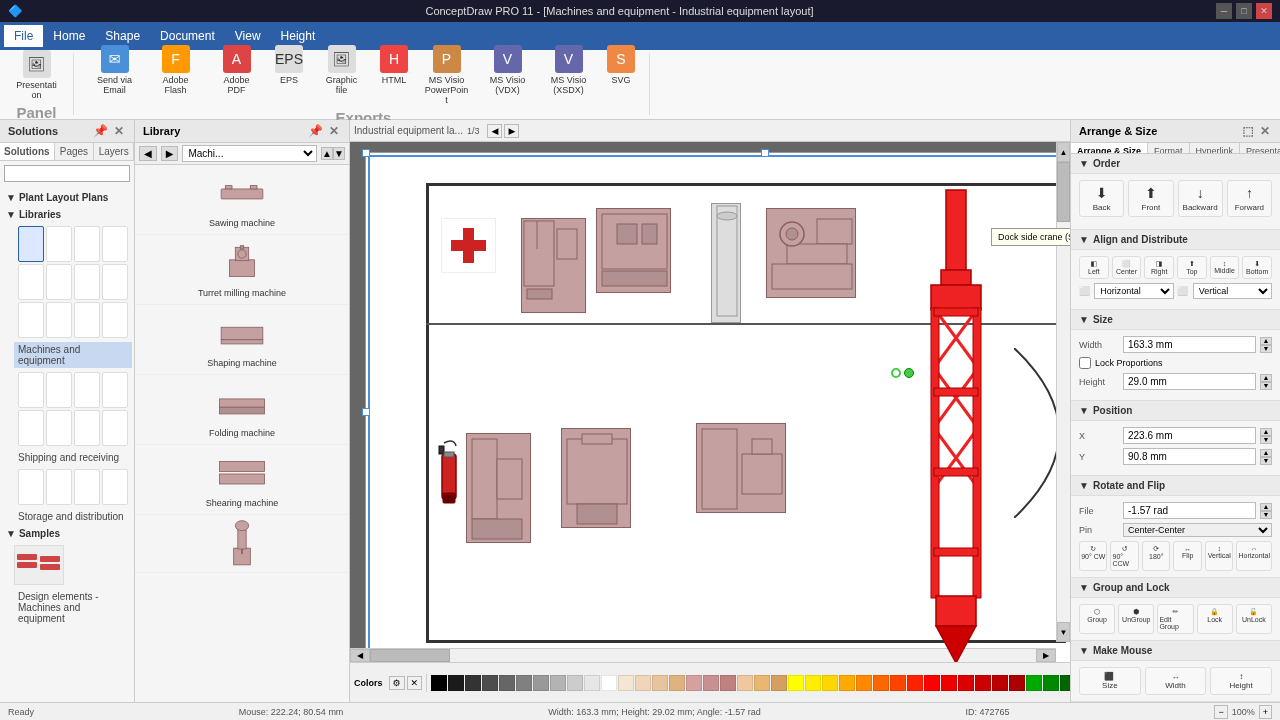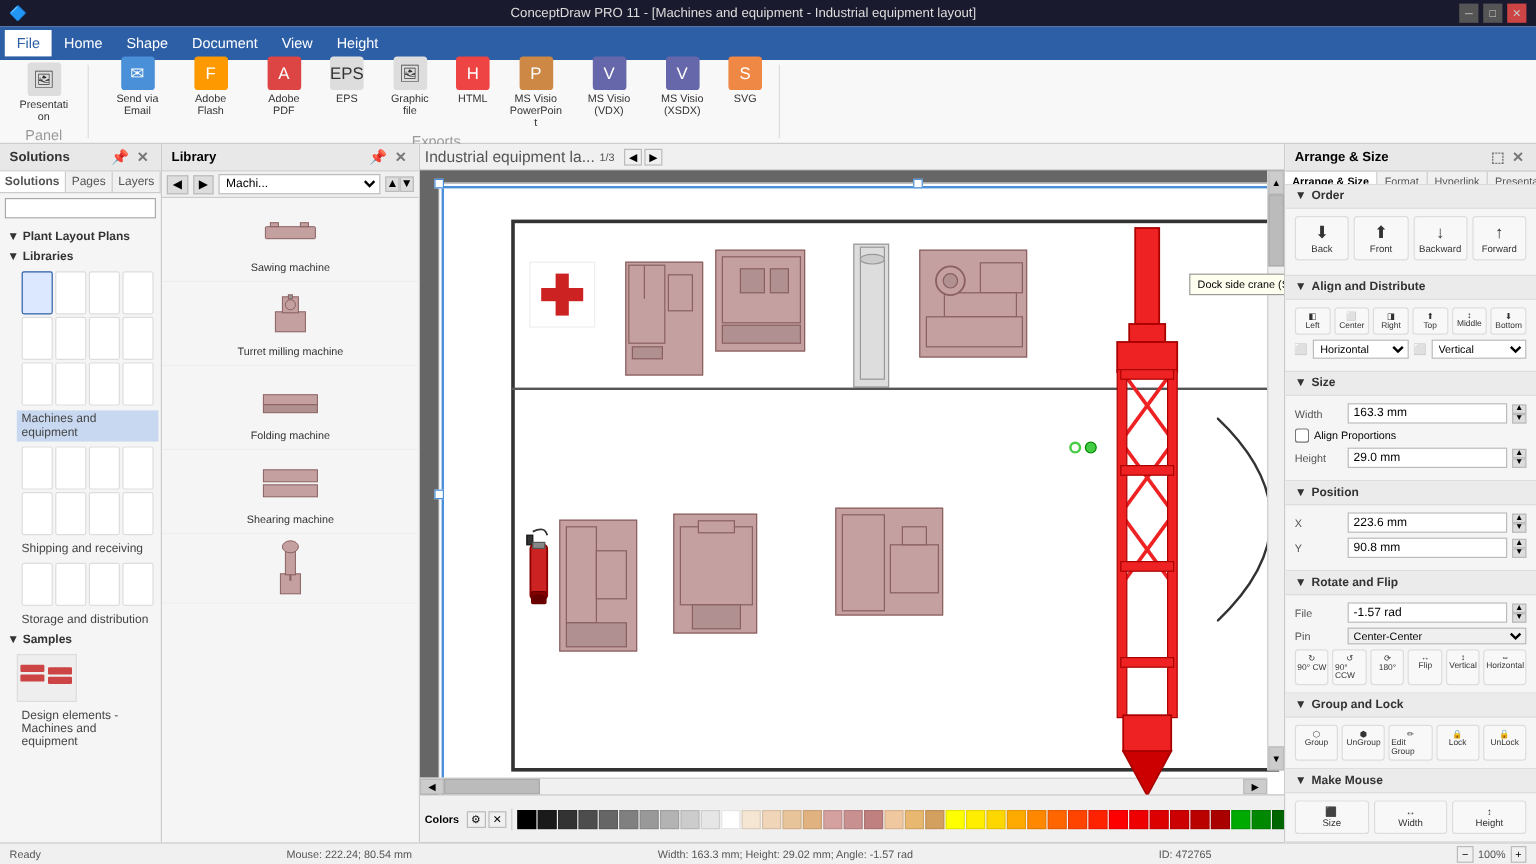--- a/index.html
+++ b/index.html
@@ -15,21 +15,21 @@
     #menu-bar { background: #2d5fa6; height: 28px; display: flex; align-items: center; padding: 0 4px; }
     #menu-bar .menu-item { color: white; padding: 4px 10px; cursor: pointer; font-size: 12px; font-weight: 500; }
     #menu-bar .menu-item.active { background: white; color: #2d5fa6; }
 
     
     #toolbar { background: #f8f8f8; border-bottom: 1px solid #ccc; height: 70px; display: flex; align-items: center; padding: 4px 8px; gap: 8px; }
     .toolbar-group { display: flex; flex-direction: column; align-items: center; border-right: 1px solid #ddd; padding-right: 8px; margin-right: 4px; height: 100%; justify-content: center; }
     .toolbar-item { display: flex; flex-direction: column; align-items: center; padding: 2px 6px; cursor: pointer; font-size: 9px; color: #333; min-width: 40px; }
     .toolbar-icon { width: 28px; height: 28px; background: #ddd; border-radius: 3px; display: flex; align-items: center; justify-content: center; font-size: 14px; margin-bottom: 2px; }
     .toolbar-label { font-size: 9px; text-align: center; word-break: break-word; max-width: 45px; }
-    .group-label { font-size: 12px; color: #999; margin-top: 2px; }
+    .group-label { font-size: 15px; color: #999; margin-top: 2px; font-weight: bold; }
 
     
     #main-layout { display: flex; flex: 1; overflow: hidden; }
 
     
     #left-panel { width: 135px; background: #f5f5f5; border-right: 1px solid #ccc; display: flex; flex-direction: column; }
     #solutions-header { background: #e8e8e8; padding: 4px 8px; font-size: 11px; font-weight: bold; color: #333; border-bottom: 1px solid #ccc; display: flex; justify-content: space-between; align-items: center; }
     #solutions-tabs { display: flex; border-bottom: 1px solid #ccc; background: #f0f0f0; }
     .sol-tab { flex: 1; padding: 3px 4px; font-size: 10px; cursor: pointer; text-align: center; border-right: 1px solid #ccc; color: #555; }
     .sol-tab.active { background: white; font-weight: bold; }
@@ -348,20 +348,29 @@
             <rect x="22" y="5" width="16" height="16" fill="#c4a0a0" stroke="#8a6060" stroke-width="1"></rect>
             <ellipse cx="30" cy="13" rx="5" ry="5" fill="#c4a0a0" stroke="#8a6060" stroke-width="1"></ellipse>
             <rect x="28" y="3" width="4" height="4" fill="#999" stroke="#8a6060" stroke-width="1"></rect>
           </svg>
         </div>
         <div class="lib-item-label">Turret milling machine</div>
       </div>
 
 
 
+      <div class="lib-item">
+        <div class="lib-item-icon">
+          <svg width="60" height="35" viewBox="0 0 60 35">
+            <rect x="5" y="10" width="50" height="15" fill="#c4a0a0" stroke="#8a6060" stroke-width="1"></rect>
+            <rect x="5" y="25" width="50" height="5" fill="#c4a0a0" stroke="#8a6060" stroke-width="1"></rect>
+          </svg>
+        </div>
+        <div class="lib-item-label">Shaping machine</div>
+      </div>
 
       <div class="lib-item">
         <div class="lib-item-icon">
           <svg width="60" height="35" viewBox="0 0 60 35">
             <rect x="3" y="12" width="54" height="10" fill="#c4a0a0" stroke="#8a6060" stroke-width="1"></rect>
             <rect x="3" y="22" width="54" height="8" fill="#b09090" stroke="#8a6060" stroke-width="1"></rect>
           </svg>
         </div>
         <div class="lib-item-label">Folding machine</div>
       </div>
@@ -385,21 +394,21 @@
             <line x1="30" y1="36" x2="30" y2="42" stroke="#8a6060" stroke-width="2"></line>
           </svg>
         </div>
 
       </div>
     </div>
   </div>
 
   <div id="canvas-area">
     <div id="canvas-toolbar">
-      <span style="font-size:13px;color:#555;">Industrial equipment la...</span>
+      <span style="font-size:10px;color:#555;">Industrial equipment la...</span>
       <span style="font-size:9px;color:#555;">1/3</span>
       <div style="display:flex;gap:2px;margin-left:4px;">
         <button style="font-size:9px;padding:1px 3px;border:1px solid #bbb;background:#f0f0f0;cursor:pointer;">◀</button>
         <button style="font-size:9px;padding:1px 3px;border:1px solid #bbb;background:#f0f0f0;cursor:pointer;">▶</button>
       </div>
     </div>
     <div id="canvas">
 
       <div id="canvas-inner">
 
@@ -696,21 +705,21 @@
         <div class="field-row">
           <span class="field-label">Width</span>
           <input class="field-input" style="width: 80px;" value="163.3 mm">
           <div class="field-spinner">
             <button class="spin-btn">▲</button>
             <button class="spin-btn">▼</button>
           </div>
         </div>
         <div class="checkbox-row">
           <input type="checkbox" style="">
-          <span>Align Proportions</span>
+          <span>Lock Proportions</span>
         </div>
         <div class="field-row">
           <span class="field-label">Height</span>
           <input class="field-input" style="width: 80px;" value="29.0 mm">
           <div class="field-spinner">
             <button class="spin-btn">▲</button>
             <button class="spin-btn">▼</button>
           </div>
         </div>
       </div>

